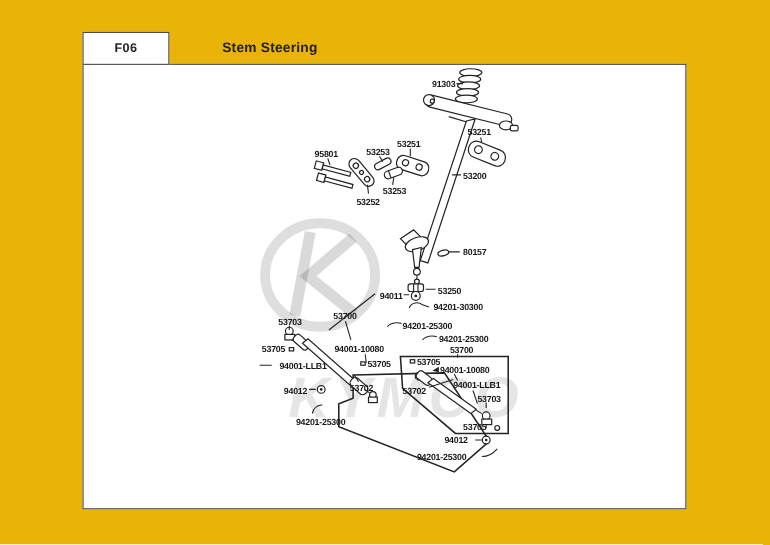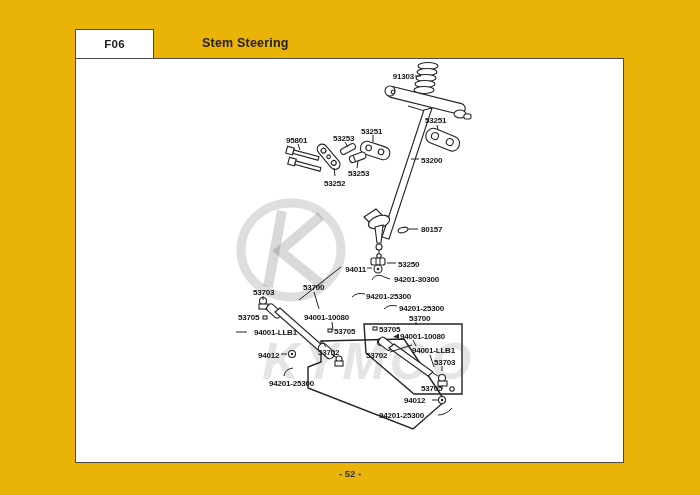--- a/index.html
+++ b/index.html
@@ -242,14 +242,13 @@
         <text class="lbl" x="336" y="294">94001-LLB1</text>
         <text class="lbl" x="290" y="299">53702</text>
         <text class="lbl" x="358" y="306">53703</text>
         <text class="lbl" x="345" y="332">53705</text>
         <text class="lbl" x="328" y="344">94012</text>
         <text class="lbl" x="303" y="359">94201-25300</text>
       </g>
     </svg>
   </div>
 
-  <div class="footer">- 52 -</div>
 </div>
 
 </body></html>

